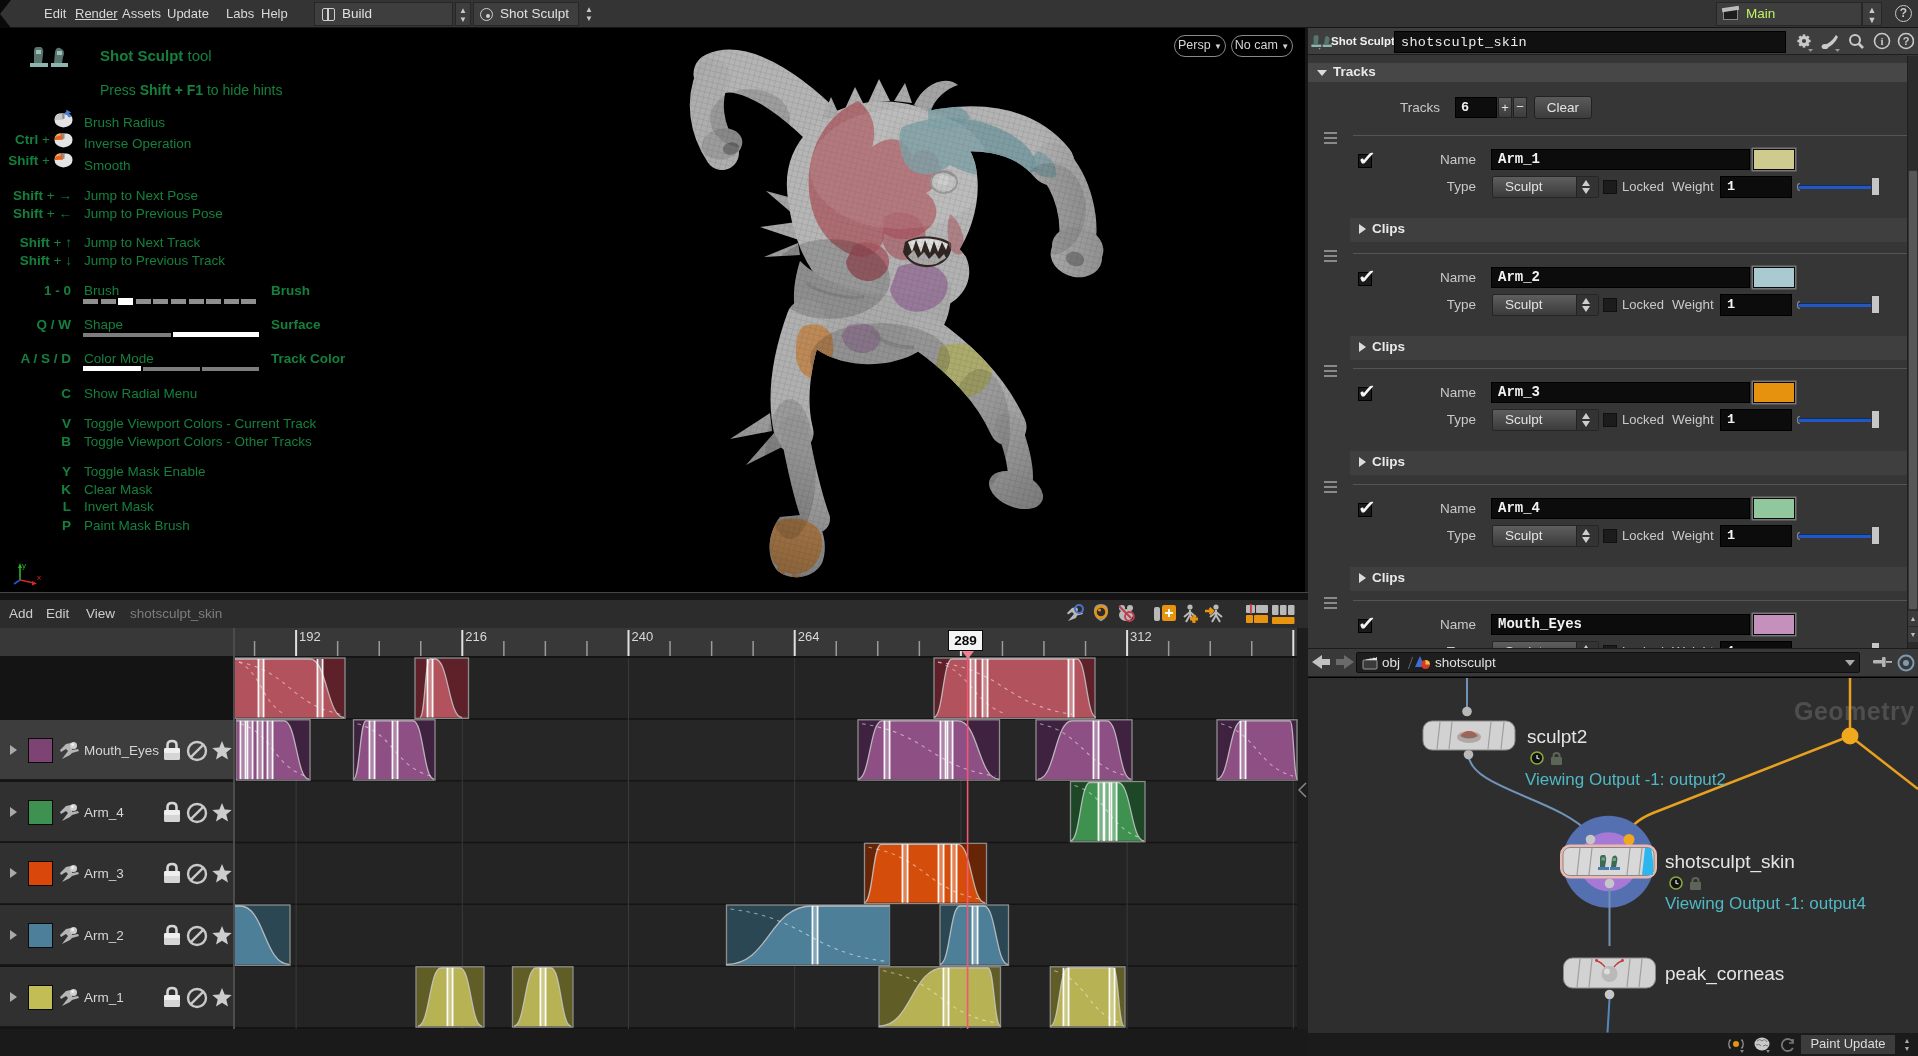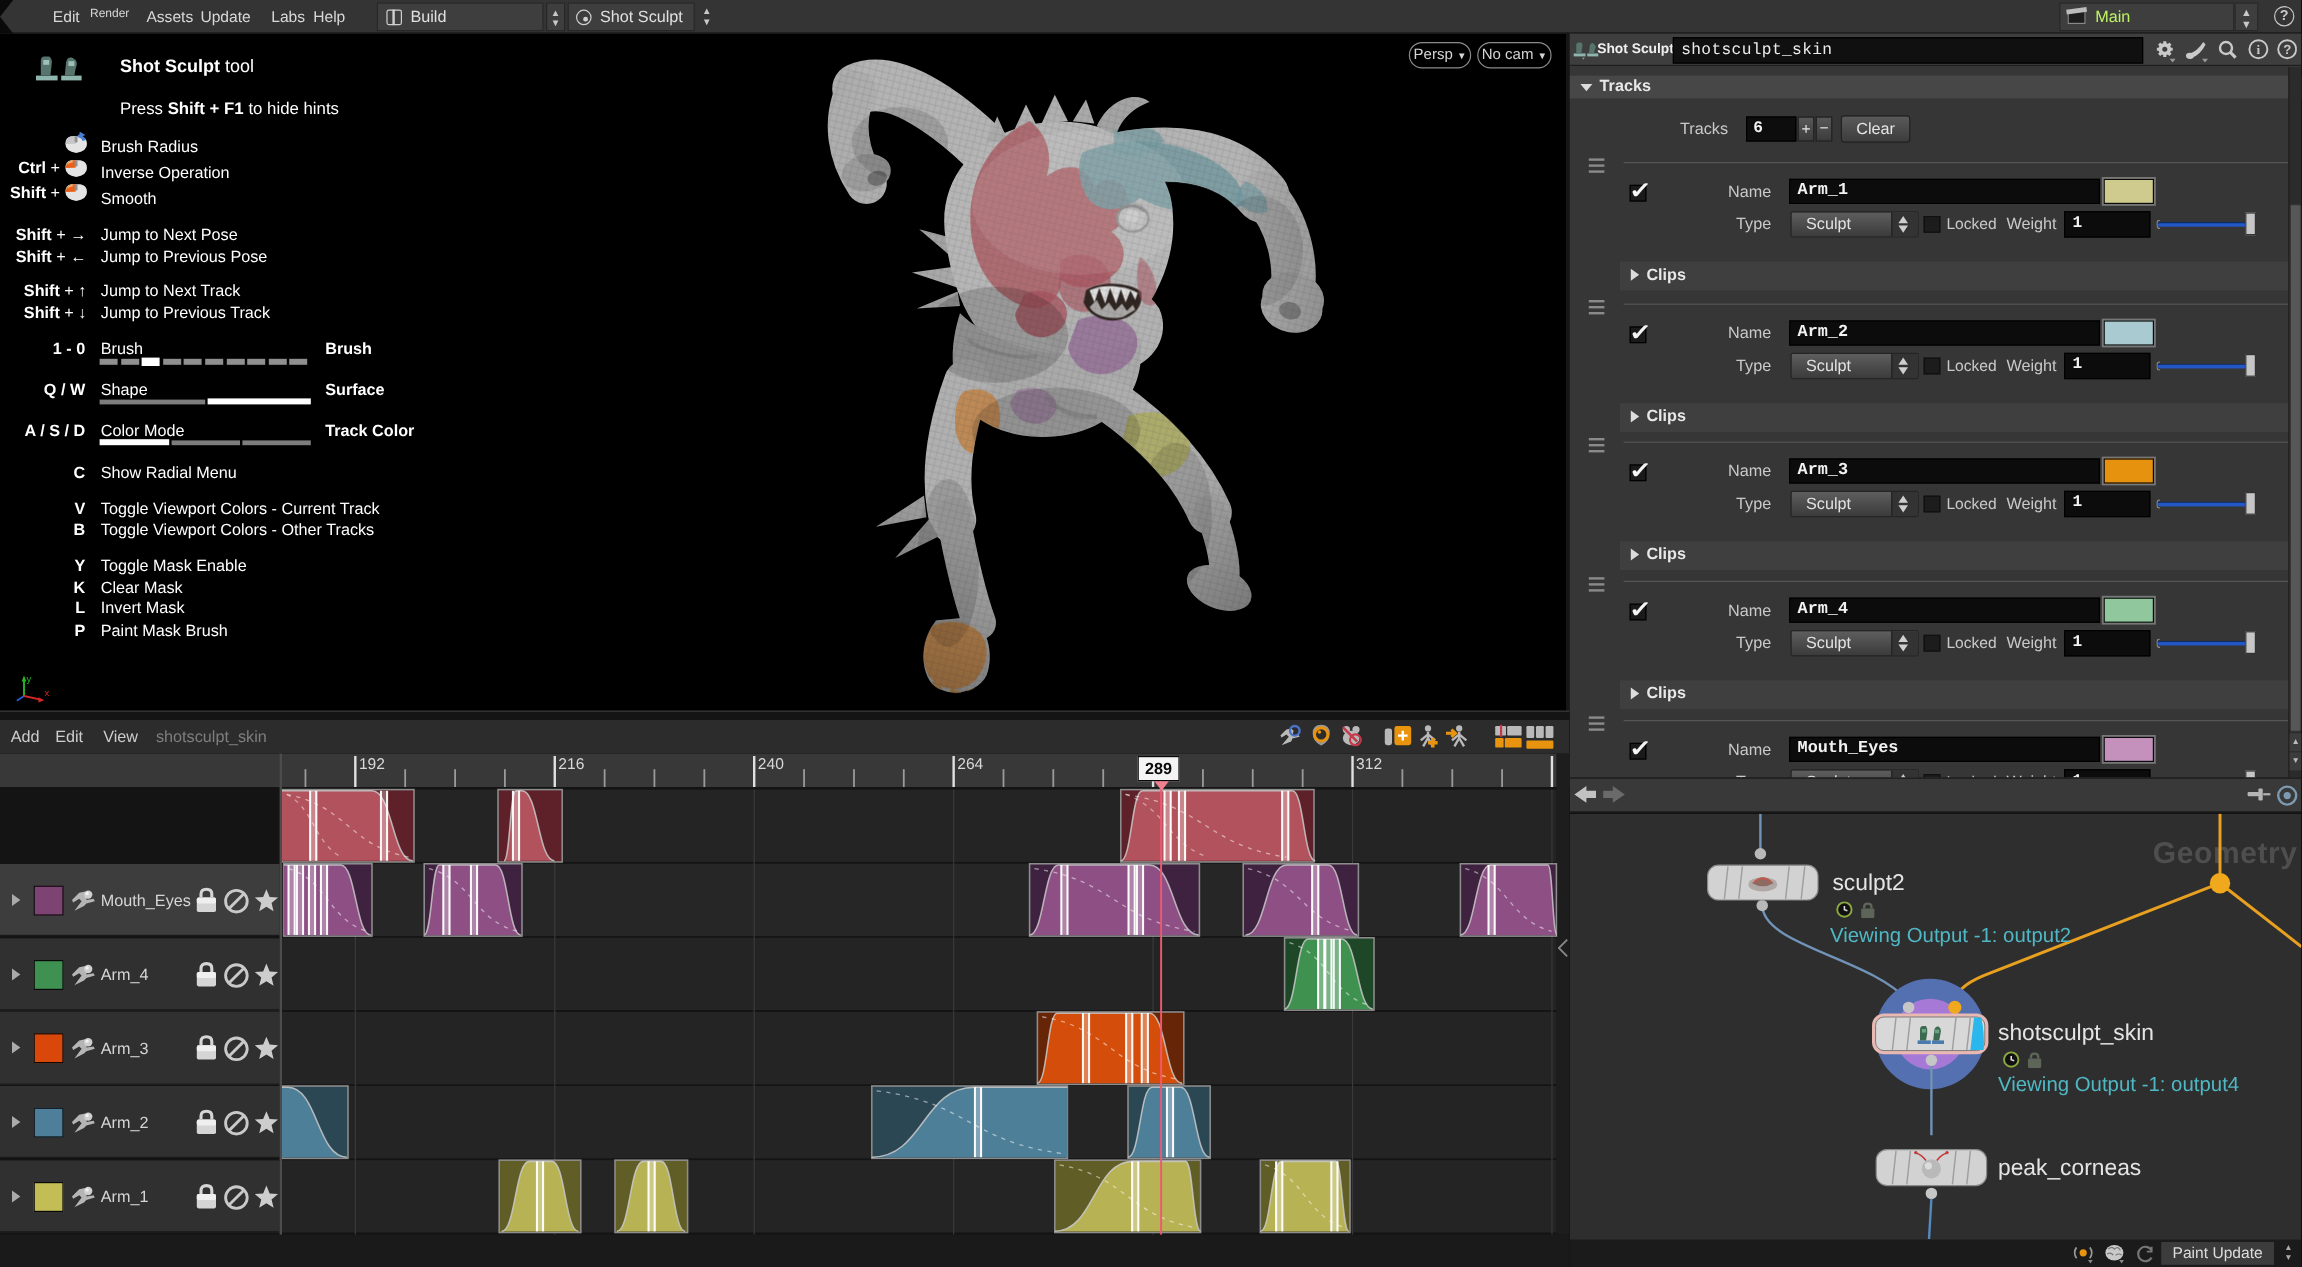--- a/index.html
+++ b/index.html
@@ -9,21 +9,21 @@
   .mono{font-family:"Liberation Mono",monospace;}
 </style>
 </head>
 <body>
 
 <div class="abs" id="menubar" style="left:0;top:0;width:1918px;height:28px;background:#343434;border-bottom:1px solid #151515;">
   <div class="abs" style="left:0;top:0;width:0;height:0;border-top:14px solid #0a0a0a;border-right:11px solid transparent;"></div>
   <div class="abs" style="left:0;top:14px;width:0;height:0;border-bottom:14px solid #0a0a0a;border-right:11px solid transparent;"></div>
   <div class="abs" style="left:13px;top:6px;color:#d8d8d8;font-size:13px;margin-top:43px;">File</div>
   <div class="abs" style="left:44px;top:6px;color:#d8d8d8;font-size:13px;">Edit</div>
-  <div class="abs" style="left:75px;top:6px;color:#d8d8d8;font-size:10px;">Render</div>
+  <div class="abs" style="left:75px;top:6px;color:#d8d8d8;font-size:13px;text-decoration:underline;">Render</div>
   <div class="abs" style="left:122px;top:6px;color:#d8d8d8;font-size:13px;">Assets</div>
   <div class="abs" style="left:167px;top:6px;color:#d8d8d8;font-size:13px;">Update</div>
   <div class="abs" style="left:226px;top:6px;color:#d8d8d8;font-size:13px;">Labs</div>
   <div class="abs" style="left:261px;top:6px;color:#d8d8d8;font-size:13px;">Help</div>
   <div class="abs" style="left:314px;top:2px;width:139px;height:24px;background:#3e3e3e;border:1px solid #272727;color:#e0e0e0;font-size:13.5px;line-height:22px;">
      <span class="abs" style="left:7px;top:5px;width:13px;height:13px;border:1.5px solid #cfcfcf;border-radius:2px;"></span>
      <span class="abs" style="left:12px;top:5px;width:1.5px;height:13px;background:#cfcfcf;"></span>
      <span style="margin-left:27px;">Build</span>
   </div>
   <div class="abs" style="left:455px;top:2px;width:16px;height:24px;background:#3e3e3e;border:1px solid #272727;color:#c9c9c9;font-size:8px;text-align:center;line-height:9px;padding-top:3px;">▲<br>▼</div>
@@ -143,21 +143,21 @@
    <ellipse cx="880" cy="330" rx="70" ry="36" fill="#000" opacity=".16"></ellipse>
    <ellipse cx="790" cy="440" rx="26" ry="70" fill="#000" opacity=".14"></ellipse>
    <ellipse cx="980" cy="400" rx="30" ry="60" fill="#000" opacity=".13"></ellipse>
    <ellipse cx="750" cy="90" rx="40" ry="30" fill="#000" opacity=".14"></ellipse>
    <ellipse cx="1050" cy="180" rx="36" ry="46" fill="#000" opacity=".12"></ellipse>
    <ellipse cx="900" cy="140" rx="90" ry="60" fill="#fff" opacity=".10"></ellipse>
  </g>
  <rect x="640" y="0" width="480" height="563" fill="url(#shade)" mask="url(#crmask)"></rect>
       </svg>
     </div>
-  <div id="overlay" style="position:absolute;left:0;top:0;width:700px;height:472px;color:#ffffff;font-size:13.5px;">
+  <div id="overlay" style="position:absolute;left:0;top:0;width:700px;height:472px;color:#15803d;font-size:13.5px;">
     <svg class="abs" style="left:28px;top:14px;" width="44" height="27" viewBox="0 0 44 27">
       <rect x="2" y="20" width="18" height="4" fill="#8fb6ae"></rect>
       <rect x="23" y="20" width="17" height="4" fill="#8fb6ae"></rect>
       <path d="M6 20 L6 8 Q6 4 9 4 L13 4 Q16 6 15 11 L14 20 Z" fill="#57756d"></path>
       <path d="M26 20 L27 9 Q28 4 32 5 L35 7 Q37 10 35 14 L34 20 Z" fill="#57756d"></path>
       <rect x="8" y="7" width="5" height="4" fill="#9fc0b8"></rect>
       <rect x="29" y="8" width="5" height="4" fill="#9fc0b8"></rect>
     </svg>
     <div class="abs" style="left:100px;top:18px;font-size:15px;"><b>Shot Sculpt</b> tool</div>
     <div class="abs" style="left:100px;top:53px;font-size:14px;">Press <b>Shift + F1</b> to hide hints</div>
@@ -444,20 +444,36 @@
   <div class="abs" style="left:600px;top:142px;width:10px;height:440px;background:#575757;border:1px solid #333;border-radius:2px;"></div>
   <div class="abs" style="left:600px;top:583px;width:10px;height:15px;background:#3c3c3c;color:#bbb;font-size:7px;text-align:center;line-height:15px;">▲</div>
   <div class="abs" style="left:600px;top:599px;width:10px;height:15px;background:#3c3c3c;color:#bbb;font-size:7px;text-align:center;line-height:15px;">▼</div>
 </div>
 
 <div class="abs" id="netbar" style="left:1308px;top:648px;width:610px;height:29px;background:#393939;border-top:1px solid #1c1c1c;border-bottom:1px solid #1c1c1c;">
   <svg class="abs" style="left:0;top:0;" width="610" height="27" viewBox="0 0 610 27">
     <path d="M14 6 L14 10 L22 10 L22 16 L14 16 L14 20 L4 13 Z" fill="#c2c2c2"></path>
     <path d="M24 6 L24 10 L16 10 L16 16 L24 16 L24 20 L34 13 Z" fill="#6a6a6a" transform="translate(12,0)"></path>
   </svg>
+  <div class="abs" style="left:48px;top:3px;width:504px;height:21px;background:#1e1e1e;border:1px solid #0f0f0f;border-radius:2px;">
+    <svg class="abs" style="left:5px;top:2px;" width="16" height="15" viewBox="0 0 16 15">
+        <rect x="1" y="5" width="14" height="9" rx="1" fill="#3a3a3a" stroke="#999" stroke-width="1"></rect>
+        <path d="M1 5 L15 2 L15 5 Z" fill="#ddd"></path>
+        <path d="M2 4.8 L4 4.4 L3 3 L1.4 3.4 Z M5.5 4.2 L7.5 3.8 L6.5 2.4 L4.9 2.8 Z M9 3.6 L11 3.2 L10 1.9 L8.4 2.3 Z M12.5 3.1 L14.5 2.7 L13.5 1.4 L11.9 1.8 Z" fill="#222"></path>
+      </svg>
+    <span class="abs" style="left:25px;top:2px;color:#e0e0e0;font-size:13.5px;">obj</span>
+    <span class="abs" style="left:47px;top:4px;width:7px;height:12px;border-right:1.5px solid #666;transform:skewX(-20deg);"></span>
+    <svg class="abs" style="left:58px;top:2px;" width="16" height="16" viewBox="0 0 16 16">
+        <path d="M5 1 L10 12 L0 12 Z" fill="#3a6fd8"></path>
+        <circle cx="10.5" cy="9.5" r="4.5" fill="#d43a2a"></circle>
+        <path d="M10.5 5 A4.5 4.5 0 0 1 15 9.5 L10.5 9.5 Z" fill="#e8c43a"></path>
+      </svg>
+    <span class="abs" style="left:78px;top:2px;color:#e0e0e0;font-size:13.5px;">shotsculpt</span>
+    <span class="abs" style="left:488px;top:7px;width:0;height:0;border-left:5px solid transparent;border-right:5px solid transparent;border-top:6px solid #aaa;"></span>
+  </div>
   <svg class="abs" style="left:562px;top:3px;" width="48" height="21" viewBox="0 0 48 21">
     <g fill="#b5b5b5">
         <rect x="3" y="8" width="10" height="3.6" rx="1"></rect>
         <rect x="12" y="5" width="3.6" height="10" rx="1"></rect>
         <rect x="16" y="9" width="6" height="1.8"></rect>
       </g>
     <circle cx="36" cy="11" r="7.5" fill="none" stroke="#7d9ab0" stroke-width="2"></circle>
     <circle cx="36" cy="11" r="3" fill="#7d9ab0"></circle>
   </svg>
 </div>

